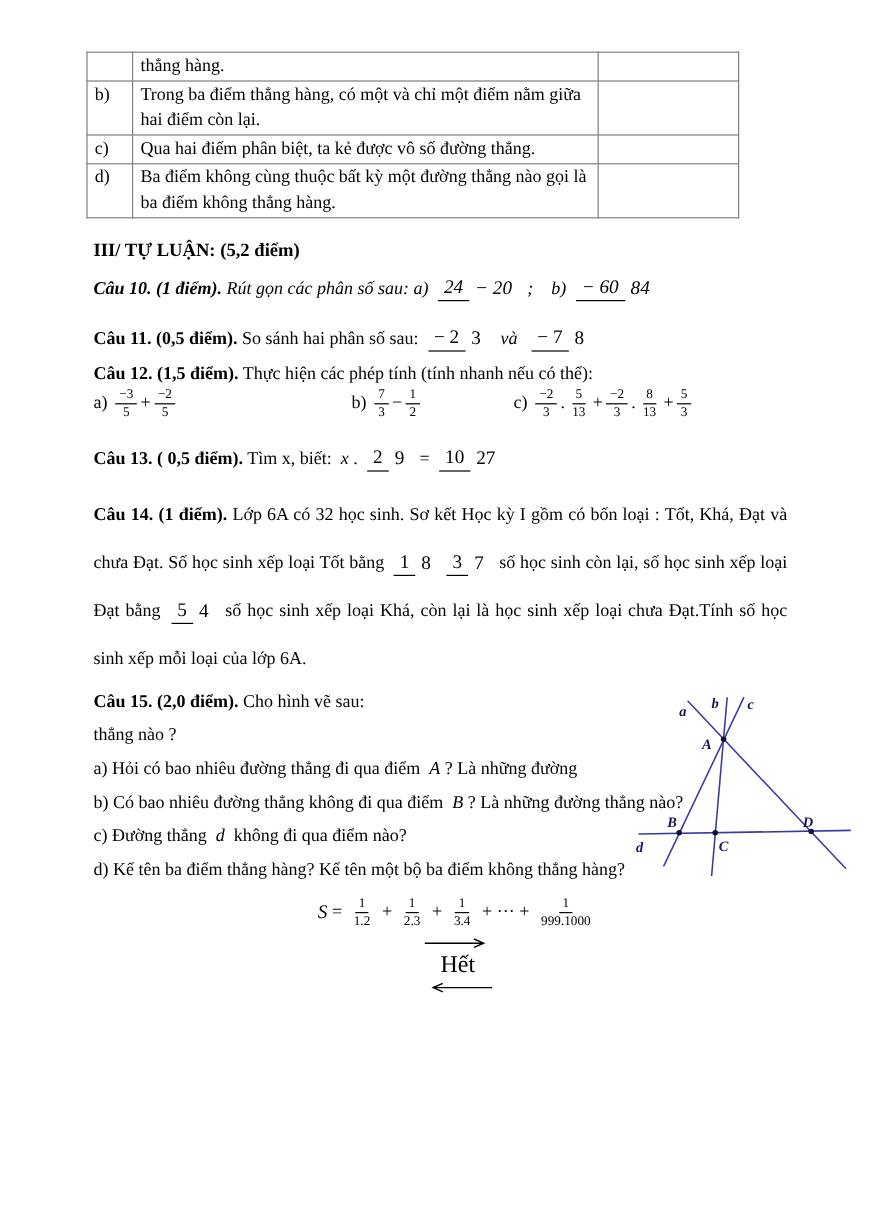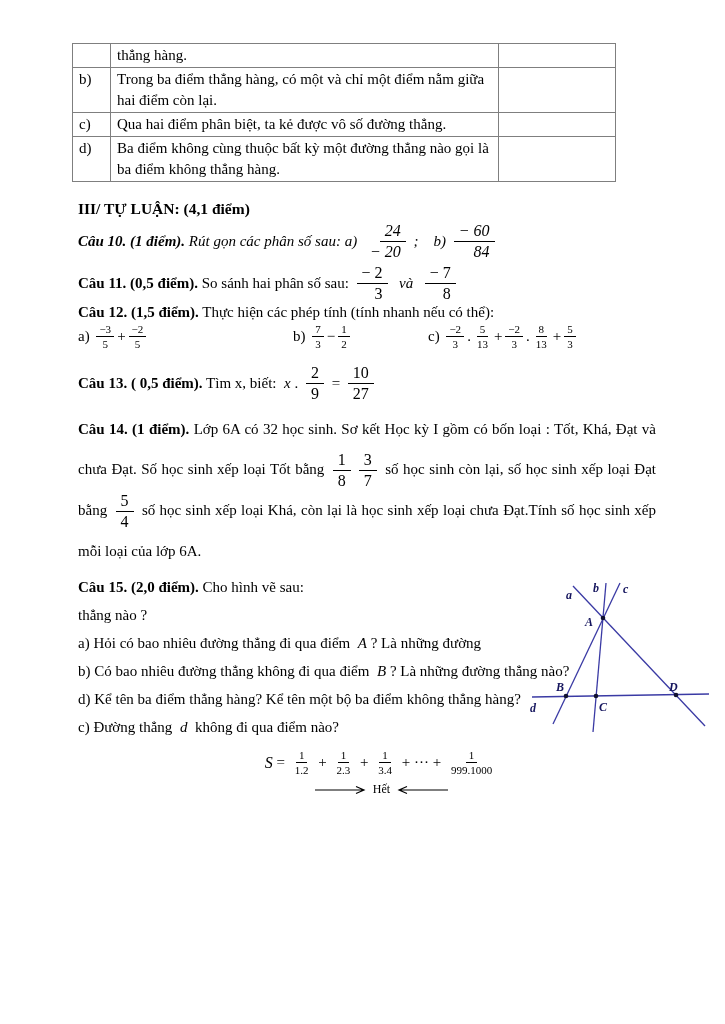--- a/index.html
+++ b/index.html
@@ -18,21 +18,21 @@
   
   .blk{margin-left:6px;}
   .bold{font-weight:bold;}
   .it{font-style:italic;}
   .sec-head{margin:18px 0 0 6px;font-weight:bold;font-size:15.5px;}
   .mrow{display:flex;align-items:center;flex-wrap:nowrap;white-space:pre;}
   .row10{height:42px;margin-top:2px;font-style:italic;}
   .row11{height:42px;}
   .row13{height:44px;margin-top:2px;}
   
-  .bfrac{display:inline-flex;flex-direction:column;align-items:flex-end;
+  .bfrac{display:inline-flex;align-items:flex-start;
          vertical-align:middle;line-height:1.12;margin:0 4px;}
   .bfrac .num{padding:0 5px 1px 5px;border-bottom:1.3px solid #000;font-size:16px;}
   .bfrac .den{padding:1px 5px 0 5px;font-size:16px;}
   .sfrac{display:inline-flex;flex-direction:column;align-items:center;
          vertical-align:middle;line-height:1.15;margin:0 3px;}
   .sfrac .num{padding:0 3px 0 3px;border-bottom:1px solid #000;font-size:11px;}
   .sfrac .den{padding:1px 3px 0 3px;font-size:11px;}
   
   .c12parts{position:relative;height:36px;margin-top:2px;}
   .c12part{position:absolute;top:0;display:flex;align-items:center;white-space:pre;}
@@ -41,21 +41,21 @@
   .c12c{left:350px;}
   
   .p14{width:578px;text-align:justify;line-height:40px;margin-top:4px;}
   
   .c15{position:relative;margin-top:2px;}
   .c15 .line{line-height:28px;white-space:pre;}
   .figure{position:absolute;left:448px;top:2px;width:195px;height:162px;}
   .figure text{font-family:"Liberation Serif", serif;font-weight:bold;font-style:italic;font-size:12px;}
   
   .formula{display:flex;align-items:center;justify-content:center;margin-top:8px;white-space:pre;}
-  .hetline{display:flex;align-items:center;justify-content:center;margin-top:6px;gap:1px;font-size:12px;}
+  .hetline{display:flex;align-items:center;justify-content:center;margin-top:6px;gap:1px;font-size:20px;flex-direction:column;}
 </style>
 </head>
 <body>
 
 <div class="page">
 
   <table class="qtable">
     <colgroup>
         <col style="width:38px">
         <col style="width:388px">
@@ -78,21 +78,21 @@
       <td></td>
     </tr>
     <tr>
       <td><span>d)</span></td>
       <td class="cell-text"><span>Ba điểm không cùng thuộc bất kỳ một đường thẳng nào gọi là ba điểm không thẳng hàng.</span></td>
       <td></td>
     </tr>
   </tbody>
     </table>
 
-  <div class="sec-head">III/ TỰ LUẬN: (4,1 điểm)</div>
+  <div class="sec-head">III/ TỰ LUẬN: (5,2 điểm)</div>
 
   <div class="mrow row10 blk">
     <span class="bold">Câu 10. (1 điểm).</span><span> Rút gọn các phân số sau: a) </span><span class="bfrac"><span class="num">24</span><span class="den">− 20</span></span><span> ;    b) </span><span class="bfrac"><span class="num">− 60</span><span class="den">84</span></span>
   </div>
 
   <div class="mrow row11 blk">
     <span class="bold">Câu 11. (0,5 điểm).</span><span> So sánh hai phân số sau: </span><span class="bfrac"><span class="num">− 2</span><span class="den">3</span></span><span class="it">  và  </span><span class="bfrac"><span class="num">− 7</span><span class="den">8</span></span>
   </div>
 
   <div class="blk">
@@ -125,22 +125,22 @@
         <span class="num">5</span>
         <span class="den">4</span>
       </span><span> số học sinh xếp loại Khá, còn lại là học sinh xếp loại chưa Đạt.Tính số học sinh xếp mỗi loại của lớp 6A.</span>
   </div>
 
   <div class="c15 blk">
     <div class="line"><span class="bold">Câu 15. (2,0 điểm).</span><span> Cho hình vẽ sau:</span></div>
     <div class="line">thẳng nào ?</div>
     <div class="line"><span>a) Hỏi có bao nhiêu đường thẳng đi qua điểm  </span><span class="it">A</span><span> ? Là những đường</span></div>
     <div class="line"><span>b) Có bao nhiêu đường thẳng không đi qua điểm  </span><span class="it">B</span><span> ? Là những đường thẳng nào?</span></div>
+    <div class="line"><span>c) Đường thẳng  </span><span class="it">d</span><span>  không đi qua điểm nào?</span></div>
     <div class="line">d) Kể tên ba điểm thẳng hàng? Kể tên một bộ ba điểm không thẳng hàng?</div>
-    <div class="line"><span>c) Đường thẳng  </span><span class="it">d</span><span>  không đi qua điểm nào?</span></div>
 
     <svg class="figure" viewBox="0 0 195 162" width="195" height="162">
       <line x1="47" y1="11" x2="179" y2="151" stroke-width="1.3" stroke="#3a3aa4"></line>
       <line x1="80" y1="8" x2="67" y2="157" stroke-width="1.3" stroke="#3a3aa4"></line>
       <line x1="94" y1="8" x2="27" y2="149" stroke-width="1.3" stroke="#3a3aa4"></line>
       <line x1="6" y1="122" x2="183" y2="119" stroke-width="1.3" stroke="#3a3aa4"></line>
       <circle cx="77" cy="43" r="2.3" fill="#101030"></circle>
       <circle cx="40" cy="121" r="2.3" fill="#101030"></circle>
       <circle cx="70" cy="121" r="2.3" fill="#101030"></circle>
       <circle cx="150" cy="120" r="2.3" fill="#101030"></circle>

